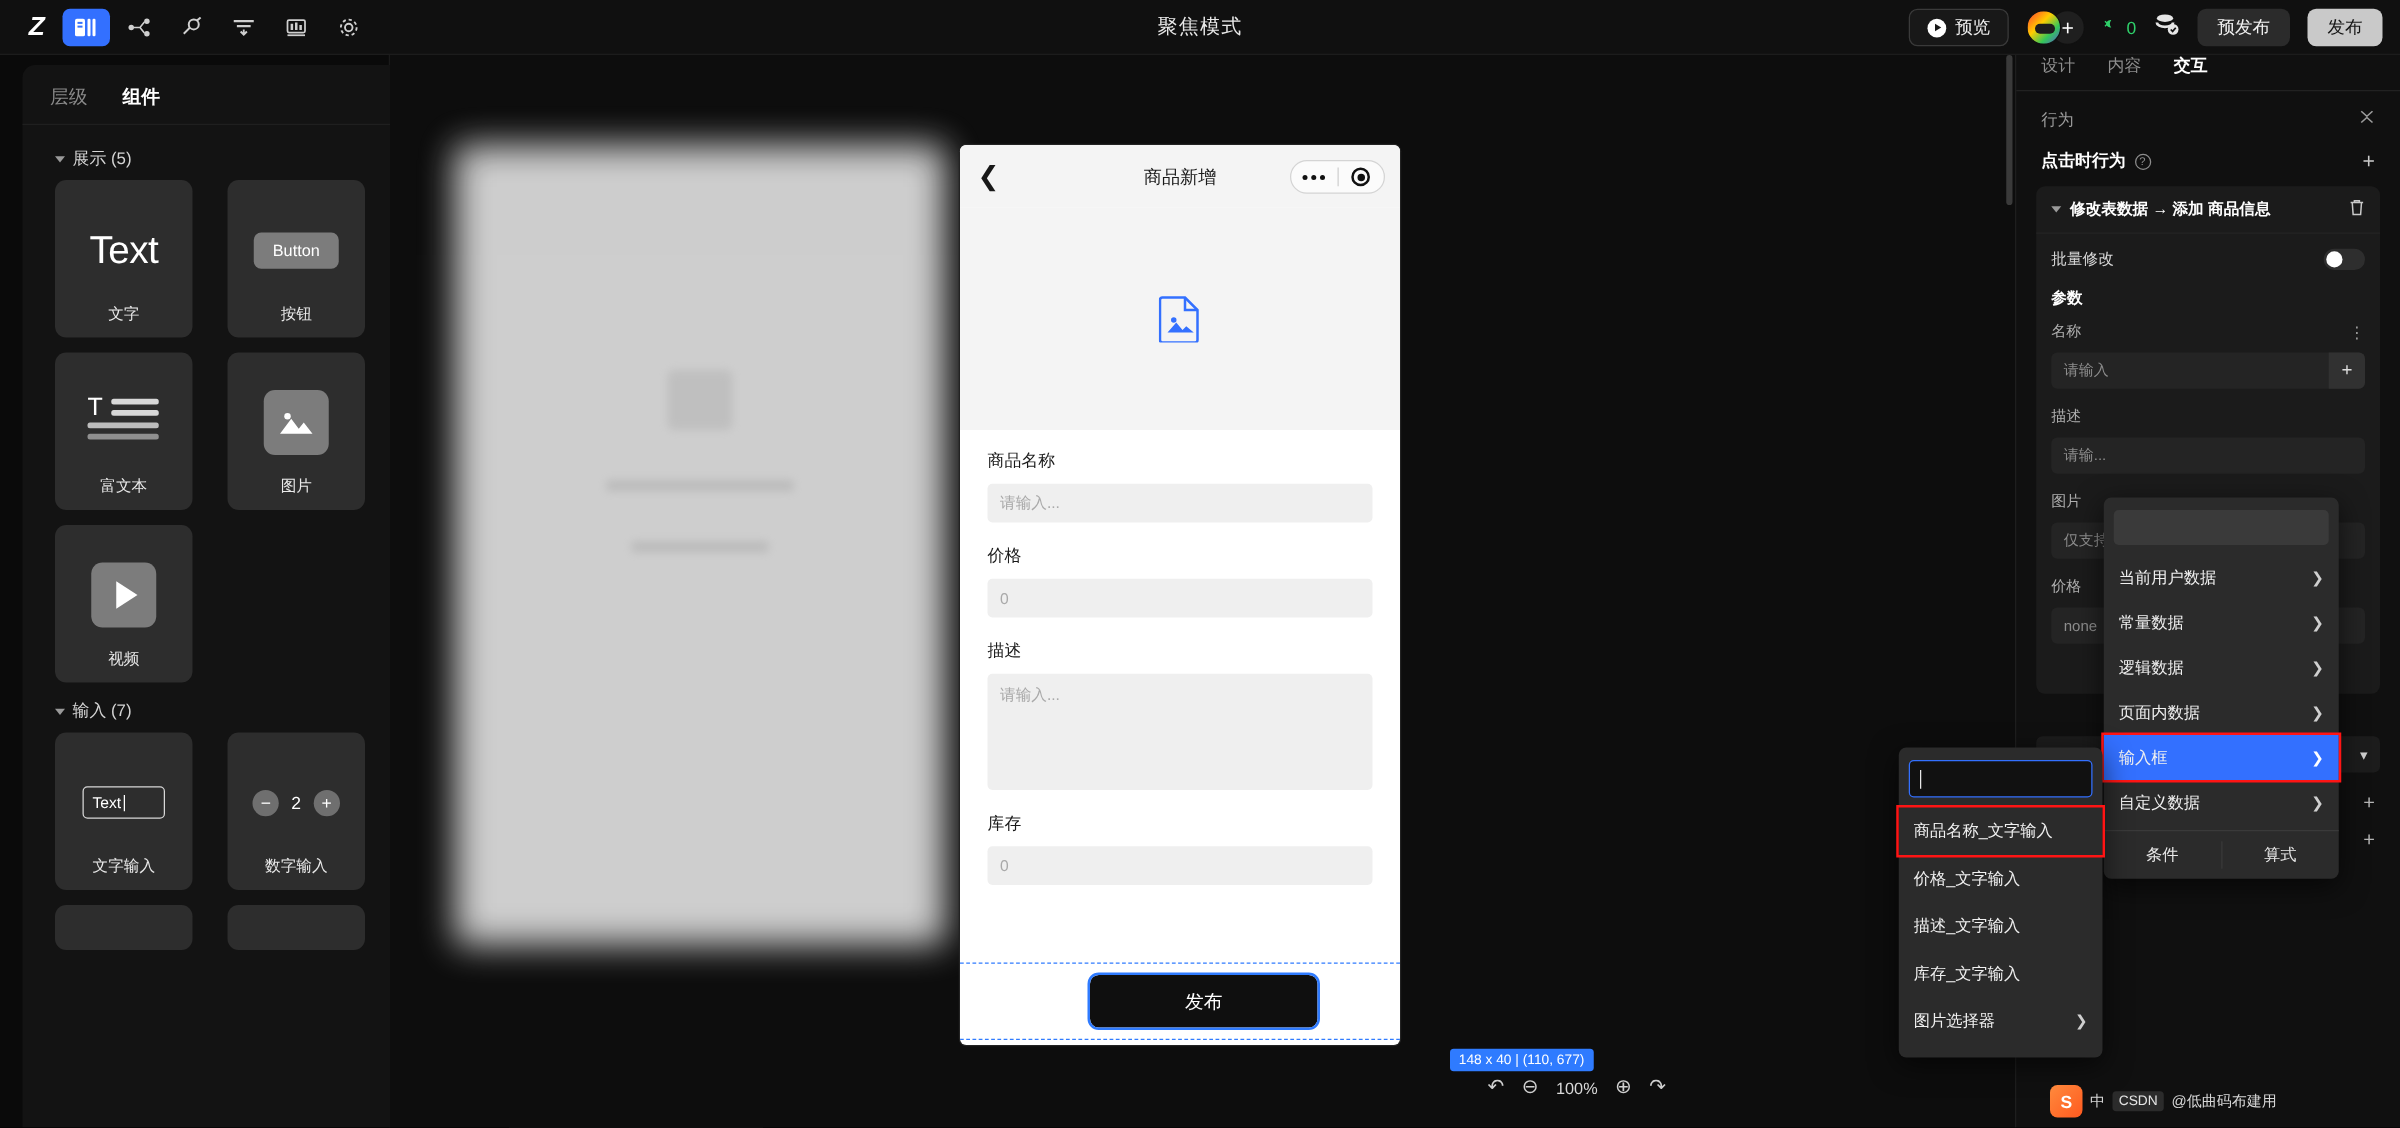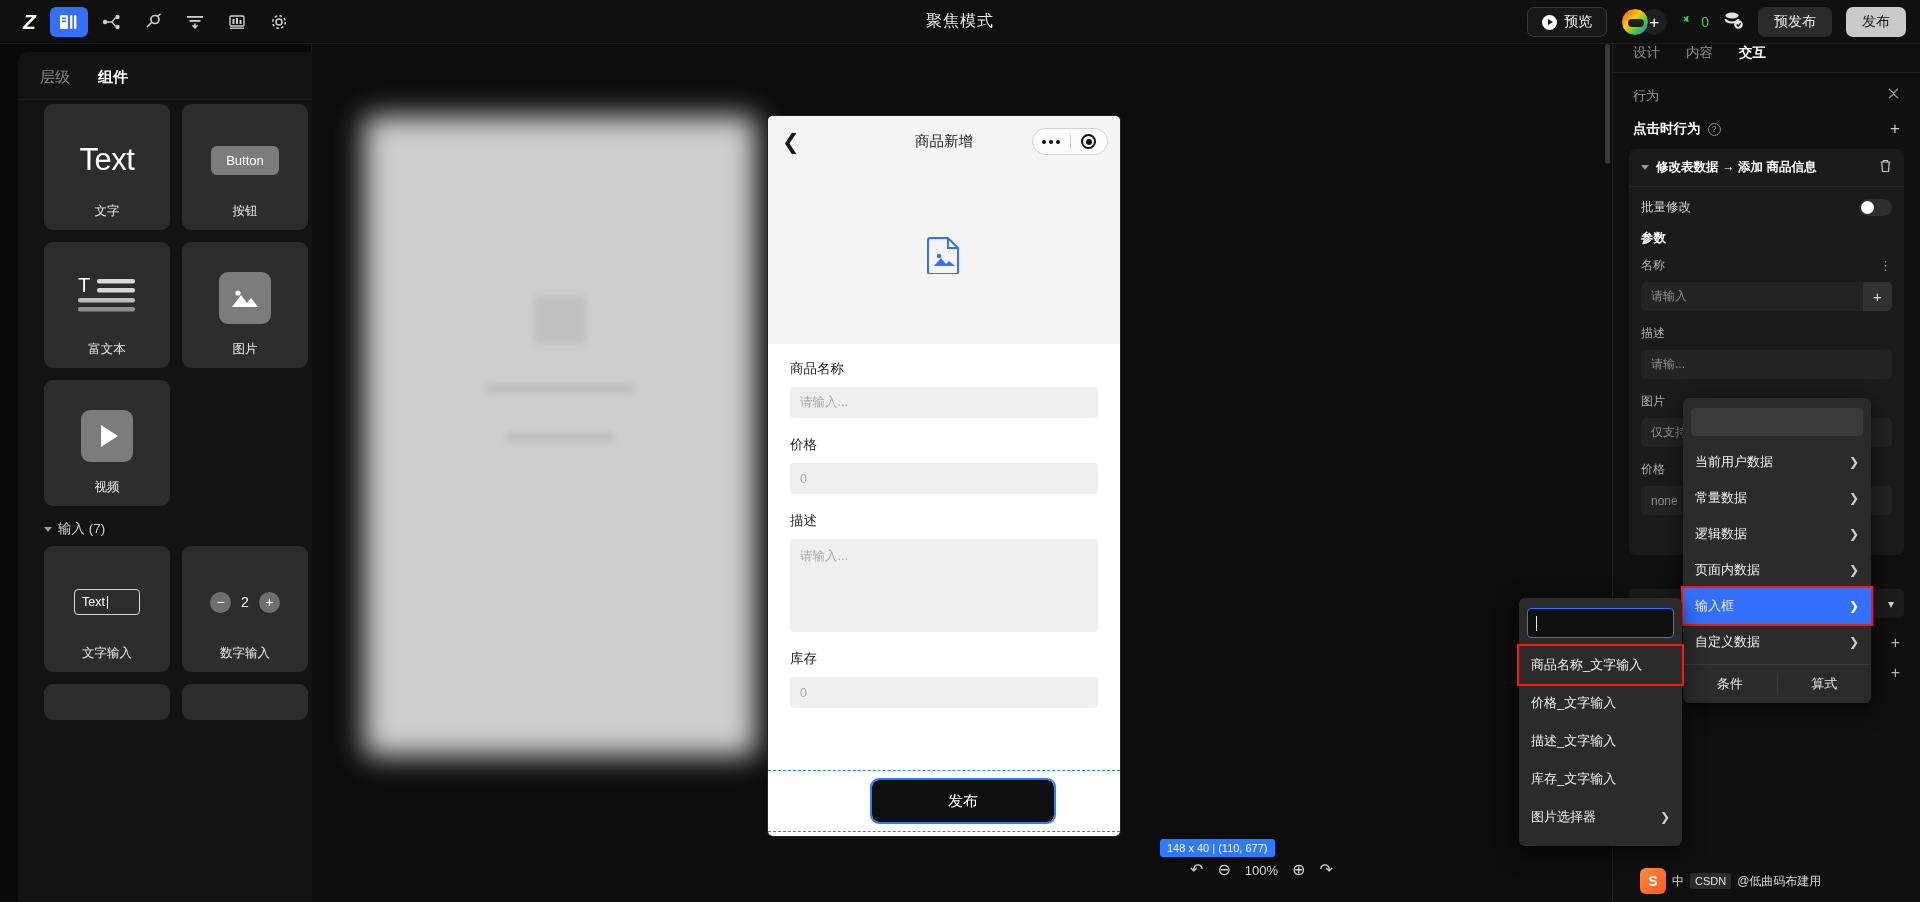--- a/index.html
+++ b/index.html
@@ -90,21 +90,21 @@
   .group-head {
     display: flex; align-items: center; gap: 6px;
     padding: 14px 0 8px 26px; color: #d4d4d4; font-size: 13.5px;
   }
   .caret { width: 0; height: 0; border-left: 4.5px solid transparent; border-right: 4.5px solid transparent; border-top: 5.5px solid #9a9a9a; }
   .grid {
     display: grid; grid-template-columns: 126px 126px; gap: 12px;
     padding: 0 0 0 26px;
   }
   .card {
-    width: 126px; height: 126px; background: #2d2d2d; border-radius: 9px;
+    width: 110px; height: 126px; background: #2d2d2d; border-radius: 9px;
     position: relative; display: flex; align-items: center; justify-content: center;
   }
   .card-label {
     position: absolute; bottom: 10px; left: 0; right: 0; text-align: center;
     color: #eaeaea; font-size: 12.5px;
   }
   .c-text { color: #fff; font-size: 31px; font-weight: 300; letter-spacing: -0.5px; margin-top: -14px; }
   .c-button {
     background: #7c7c7c; color: #fff; font-size: 13px; padding: 7px 15px; border-radius: 6px; margin-top: -14px;
   }
@@ -410,20 +410,24 @@
 
   <div class="left-panel">
     <div class="lp-inner">
       <div class="lp-tabs">
         <div class="lp-tab">层级</div>
         <div class="lp-tab active">组件</div>
       </div>
 
       <div class="lp-scroll">
 
+        <div class="group-head">
+          <span class="caret"></span>
+          <span>展示 (5)</span>
+        </div>
         <div class="grid">
           <div class="card">
             <div class="c-text">Text</div>
             <div class="card-label">文字</div>
           </div>
           <div class="card">
             <div class="c-button">Button</div>
             <div class="card-label">按钮</div>
           </div>
           <div class="card">

